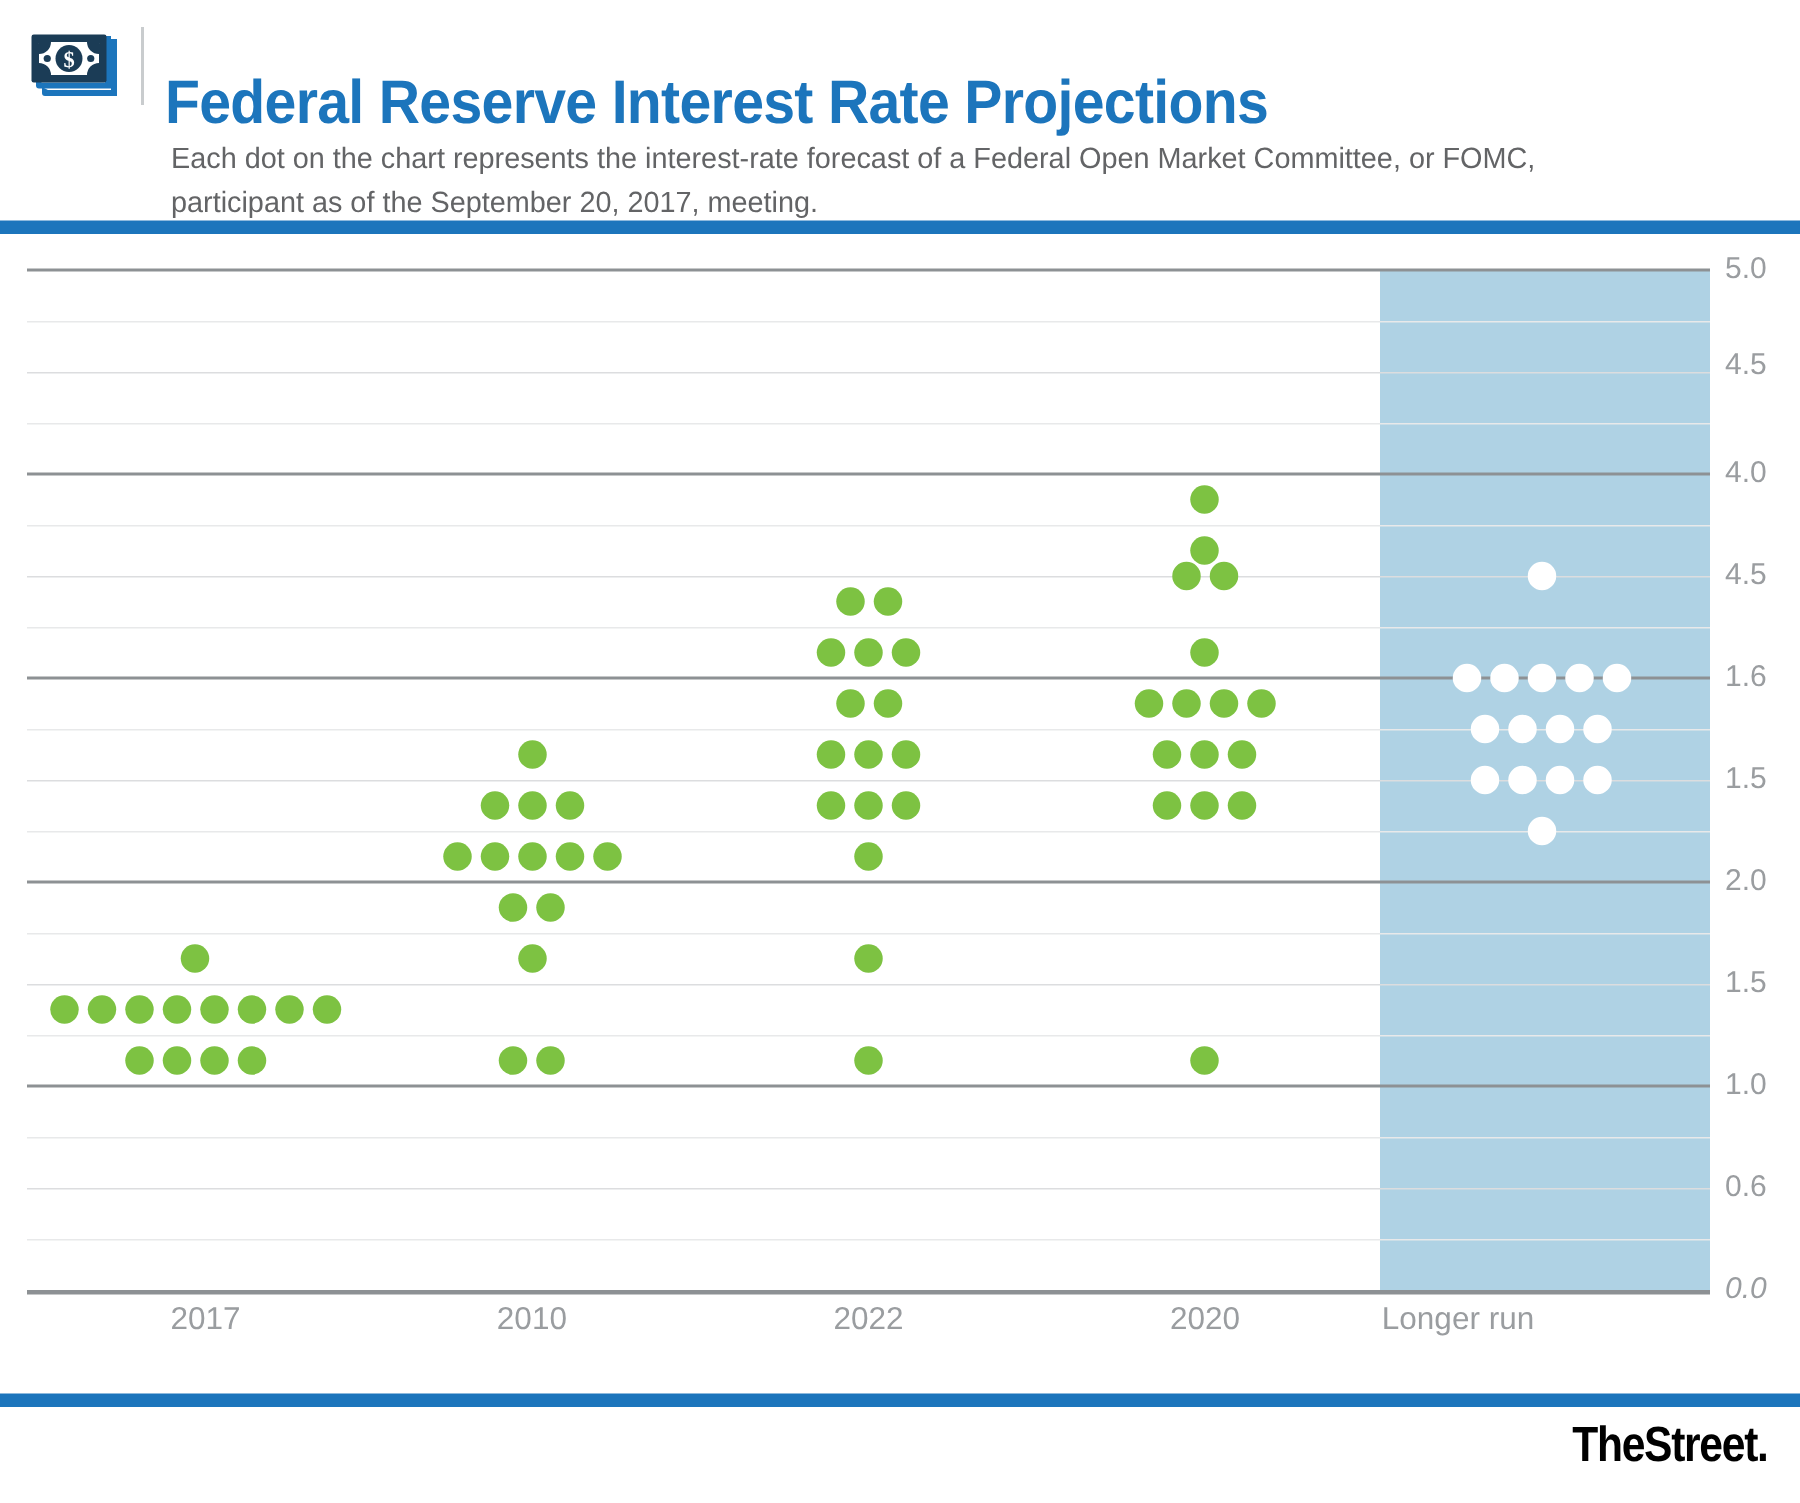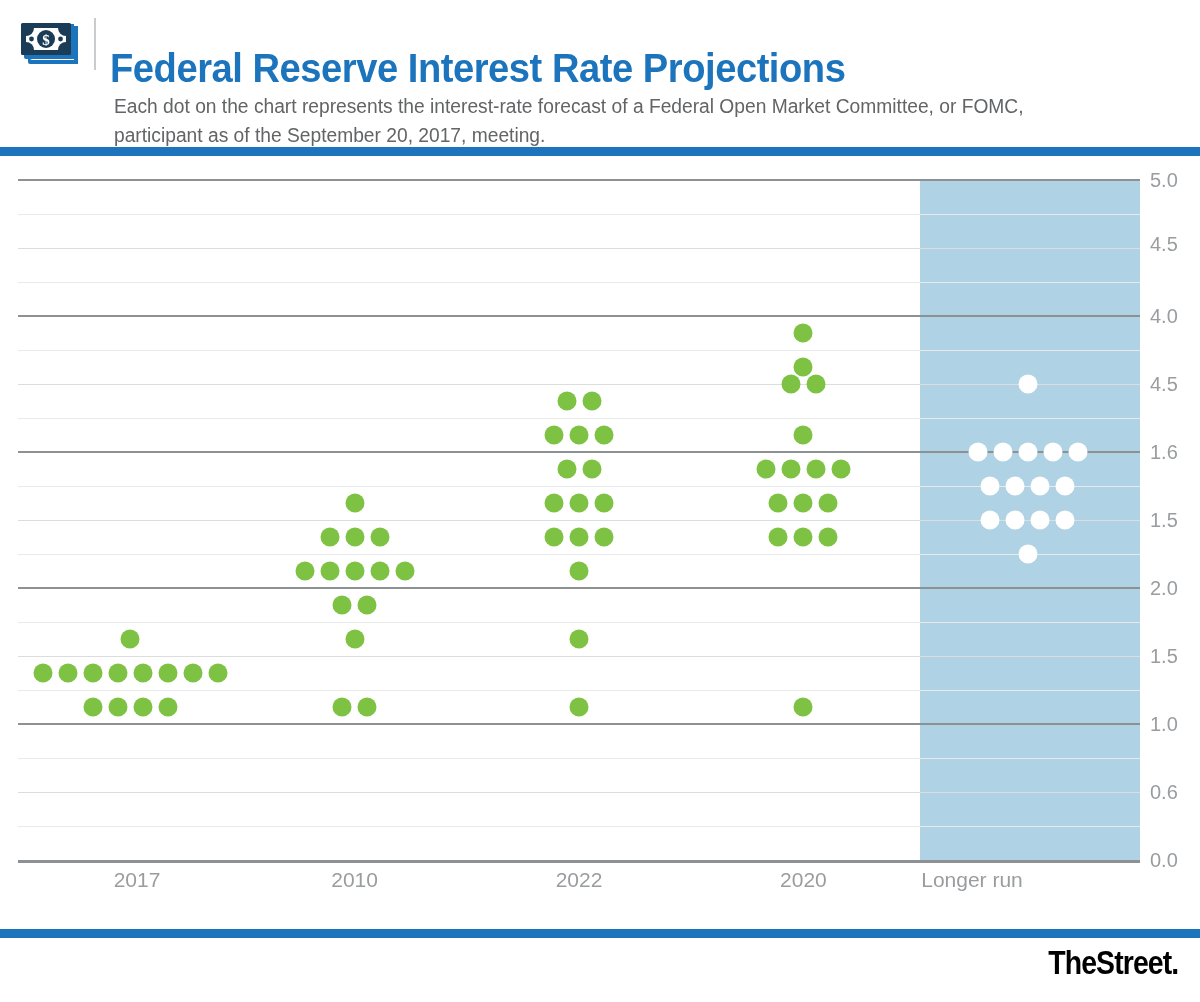--- a/index.html
+++ b/index.html
@@ -226,21 +226,21 @@
         <div class="dot longer" title="Longer run: 2.750" style="left: 1022.3px; top: 306px;"></div>
         <div class="dot longer" title="Longer run: 2.750" style="left: 1047.3px; top: 306px;"></div>
         <div class="dot longer" title="Longer run: 2.500" style="left: 972.3px; top: 340px;"></div>
         <div class="dot longer" title="Longer run: 2.500" style="left: 997.3px; top: 340px;"></div>
         <div class="dot longer" title="Longer run: 2.500" style="left: 1022.3px; top: 340px;"></div>
         <div class="dot longer" title="Longer run: 2.500" style="left: 1047.3px; top: 340px;"></div>
         <div class="dot longer" title="Longer run: 2.250" style="left: 1009.8px; top: 374px;"></div>
       </div>
   </div>
   <div id="ylabels">
-      <div class="ylabel" style="top: 704px;">0.0</div>
+      <div class="ylabel" style="top: 704px; font-style: italic;">0.0</div>
       <div class="ylabel" style="top: 636px;">0.6</div>
       <div class="ylabel" style="top: 568px;">1.0</div>
       <div class="ylabel" style="top: 500px;">1.5</div>
       <div class="ylabel" style="top: 432px;">2.0</div>
       <div class="ylabel" style="top: 364px;">1.5</div>
       <div class="ylabel" style="top: 296px;">1.6</div>
       <div class="ylabel" style="top: 228px;">4.5</div>
       <div class="ylabel" style="top: 160px;">4.0</div>
       <div class="ylabel" style="top: 88px;">4.5</div>
       <div class="ylabel" style="top: 24px;">5.0</div>

